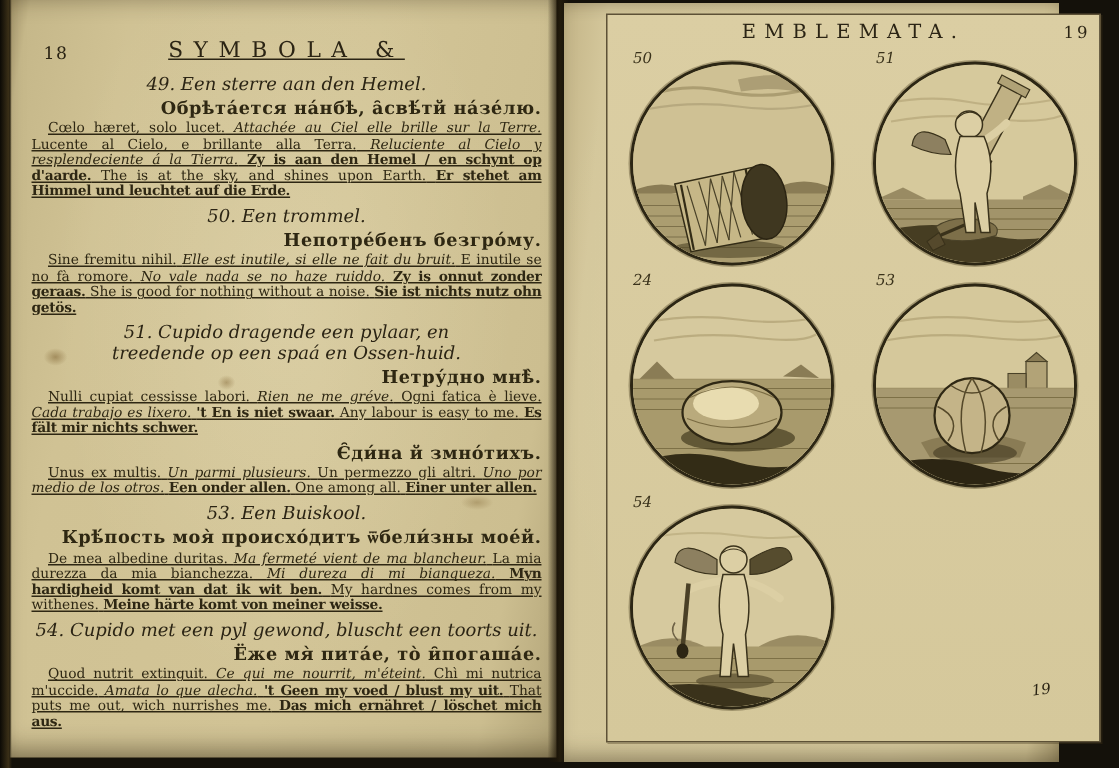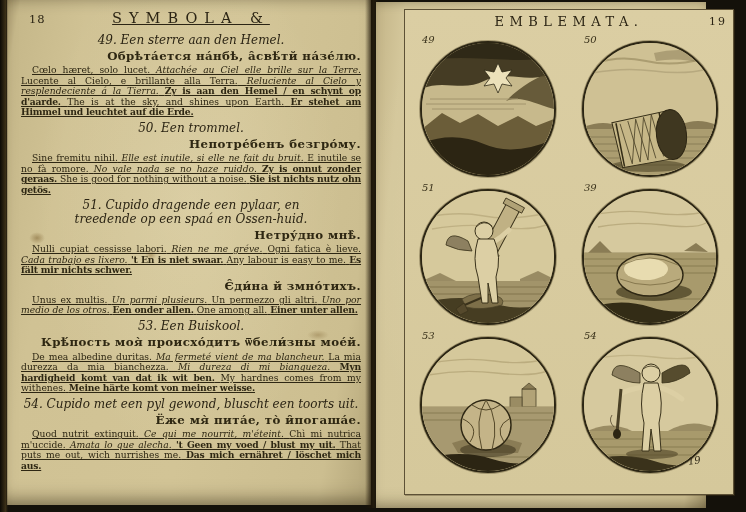--- a/index.html
+++ b/index.html
@@ -14,21 +14,21 @@
     position:absolute;left:7px;top:0;width:364px;height:505px;
     background:
       radial-gradient(ellipse at 50% 40%, rgba(255,250,225,.18), rgba(0,0,0,0) 60%),
       linear-gradient(100deg,#a99a6f 0%,#c6b88a 3%,#d0c294 18%,#d2c496 55%,#ccbe90 88%,#b2a478 100%);
     box-shadow:inset 0 -14px 18px -10px rgba(40,30,10,.55), inset 0 10px 14px -10px rgba(40,30,10,.35);
   }
   .spot{position:absolute;border-radius:50%;pointer-events:none;}
   .spot1{left:22px;top:232px;width:16px;height:12px;background:radial-gradient(rgba(110,80,30,.45),rgba(110,80,30,0) 70%);}
   .spot2{left:138px;top:250px;width:12px;height:10px;background:radial-gradient(rgba(110,80,30,.38),rgba(110,80,30,0) 70%);}
   .spot3{left:300px;top:330px;width:22px;height:10px;background:radial-gradient(rgba(110,80,30,.3),rgba(110,80,30,0) 70%);}
-  .left-inner{position:absolute;left:14px;right:10px;top:8px;}
+  .left-inner{position:absolute;left:14px;right:10px;top:24px;}
   .lp-header{position:relative;height:22px;}
   .lp-num{position:absolute;left:8px;top:4px;font-size:11.5px;letter-spacing:1px;}
   .lp-title{text-align:center;font-size:14.5px;letter-spacing:7px;padding-top:2px;text-decoration:underline;}
   .section{margin-top:3px;}
   .sec-title{
     text-align:center;font-style:italic;font-size:12px;line-height:1.12;
     margin-top:4px;
   }
   .sec-cyr{
     text-align:right;font-size:11.8px;letter-spacing:.4px;margin-top:2px;
@@ -182,39 +182,20 @@
 
 <div class="right-page">
   <div class="plate-frame">
     <div class="plate-header">
       <div class="plate-title">EMBLEMATA.</div>
       <span class="plate-num">19</span>
     </div>
 
     <div class="emblem-grid">
 
-      <div class="emblem">
-        <span class="emblem-number">49</span>
-        <div class="emblem-circle">
-          <svg viewBox="0 0 132 132">
-            <rect width="132" height="132" fill="#c7b98c"></rect>
-            <path d="M0,0H132V30C104,42,84,26,62,38C42,49,20,36,0,46Z" fill="#453c24"></path>
-            <path d="M0,0H132V14C92,22,48,10,0,18Z" fill="#2f2917"></path>
-            <path d="M132,28V66C112,60,98,52,84,58C98,44,114,34,132,28Z" fill="#564a2c" opacity=".85"></path>
-            <g stroke="#a2946c" stroke-width="1">
-              <line x1="8" y1="56" x2="96" y2="56"></line>
-                <line x1="4" y1="61" x2="104" y2="61"></line>
-                <line x1="10" y1="66" x2="92" y2="66"></line>
-            </g>
-            <path d="M0,86L20,70L38,80L56,71L76,83L96,73L114,83L132,76V132H0Z" fill="#6b5d39"></path>
-            <path d="M0,100Q32,88,62,101T132,96V132H0Z" fill="#2c2513"></path>
-            <path d="M76,20L80,29L90,27L84,35L90,43L80,41L76,50L72,41L62,43L68,35L62,27L72,29Z" fill="#ece1ba" stroke="#2f2917" stroke-width="0.8"></path>
-          </svg>
-        </div>
-      </div>
 
       <div class="emblem">
         <span class="emblem-number">50</span>
         <div class="emblem-circle">
           <svg viewBox="0 0 132 132">
             <rect width="132" height="132" fill="#cfc194"></rect>
             <path d="M12,20Q36,12,62,18T118,16" stroke="#9b8d62" stroke-width="2" fill="none" opacity=".7"></path>
             <path d="M8,30Q40,24,70,28T124,26" stroke="#a79972" stroke-width="1.5" fill="none" opacity=".6"></path>
             <path d="M70,10Q95,4,120,10L118,20Q94,14,72,18Z" fill="#8a7c55" opacity=".5"></path>
             <path d="M0,84Q20,76,36,84L0,92Z" fill="#8a7c55"></path>
@@ -271,21 +252,21 @@
             <path d="M46,50Q26,38,24,54Q36,60,50,60Z" fill="#8d8060" stroke="#3a321b" stroke-width=".8"></path>
             <path d="M70,52Q80,46,87,39" stroke="#dccfa4" stroke-width="5" stroke-linecap="round" fill="none"></path>
             <circle cx="62" cy="40" r="9" fill="#dccfa4" stroke="#3a321b" stroke-width="1"></circle>
             <path d="M54,36Q62,28,70,35" stroke="#3a321b" stroke-width=".8" fill="none"></path>
             <path d="M56,48Q50,68,56,86L60,112L66,112L66,92L70,112L76,112L74,86Q80,66,72,48Z" fill="#dccfa4" stroke="#3a321b" stroke-width="1"></path>
           </svg>
         </div>
       </div>
 
       <div class="emblem">
-        <span class="emblem-number">39</span>
+        <span class="emblem-number">24</span>
         <div class="emblem-circle">
           <svg viewBox="0 0 132 132">
             <rect width="132" height="132" fill="#d6c99e"></rect>
             <g stroke="#b4a678" stroke-width="1.4" fill="none" opacity=".8">
               <path d="M8,24Q40,18,70,22T126,20"></path>
                 <path d="M14,36Q48,30,80,34T122,32"></path>
             </g>
             <path d="M4,62L16,50L28,62Z" fill="#8a7c55"></path>
             <path d="M100,60L112,52L124,61Z" fill="#8a7c55"></path>
             <line x1="0" y1="62" x2="132" y2="62" stroke="#9a8c62" stroke-width="1"></line>

